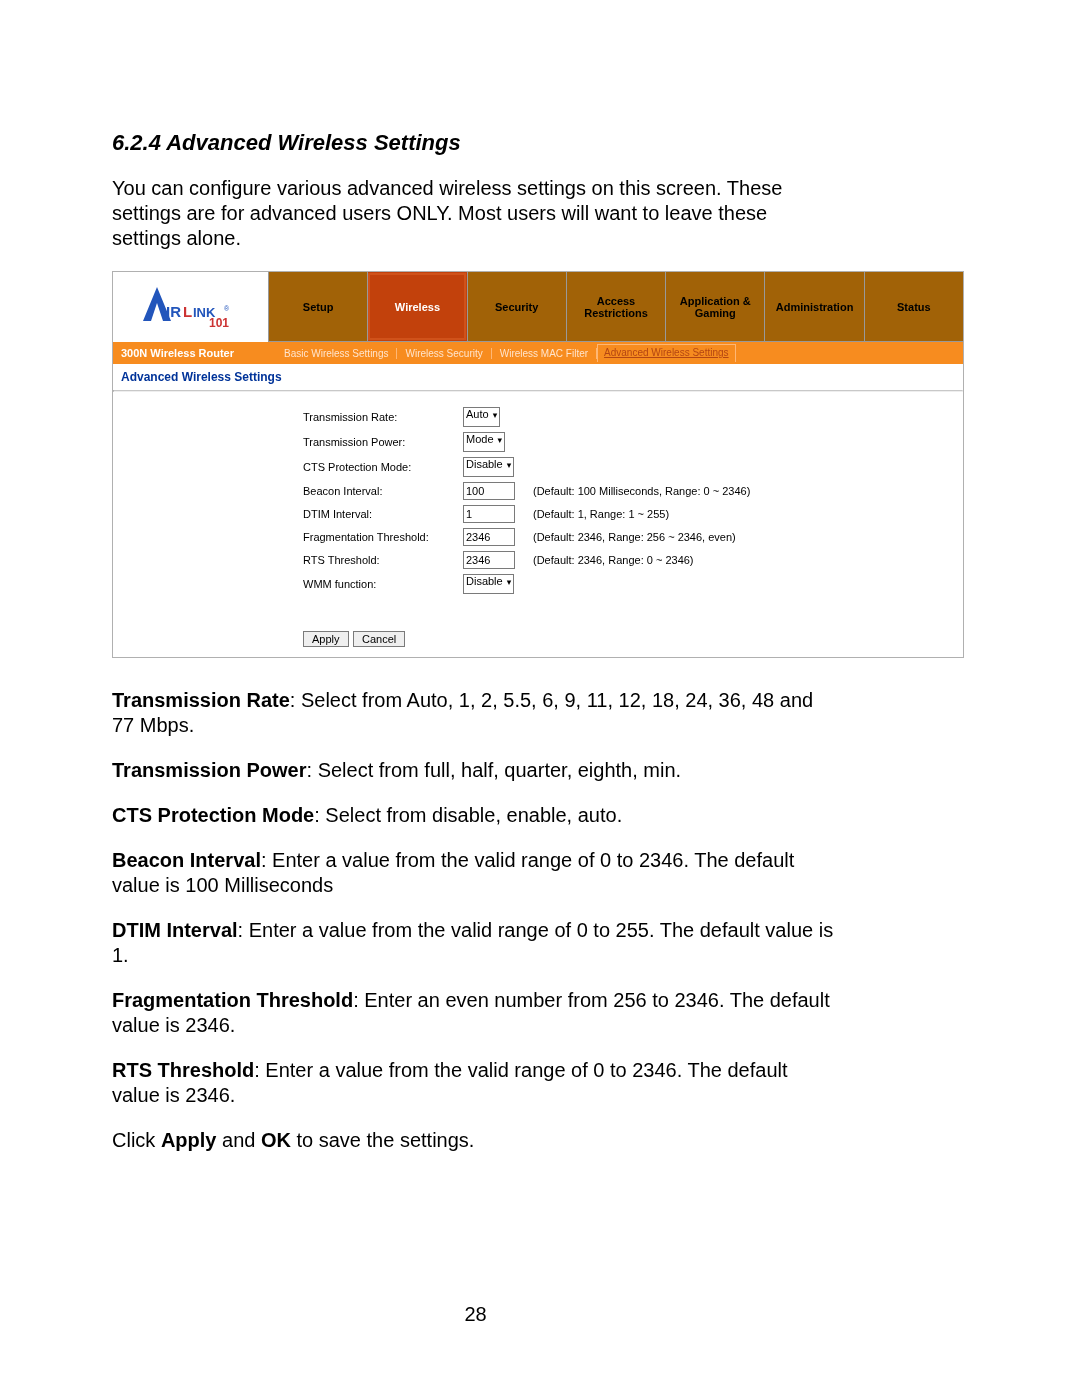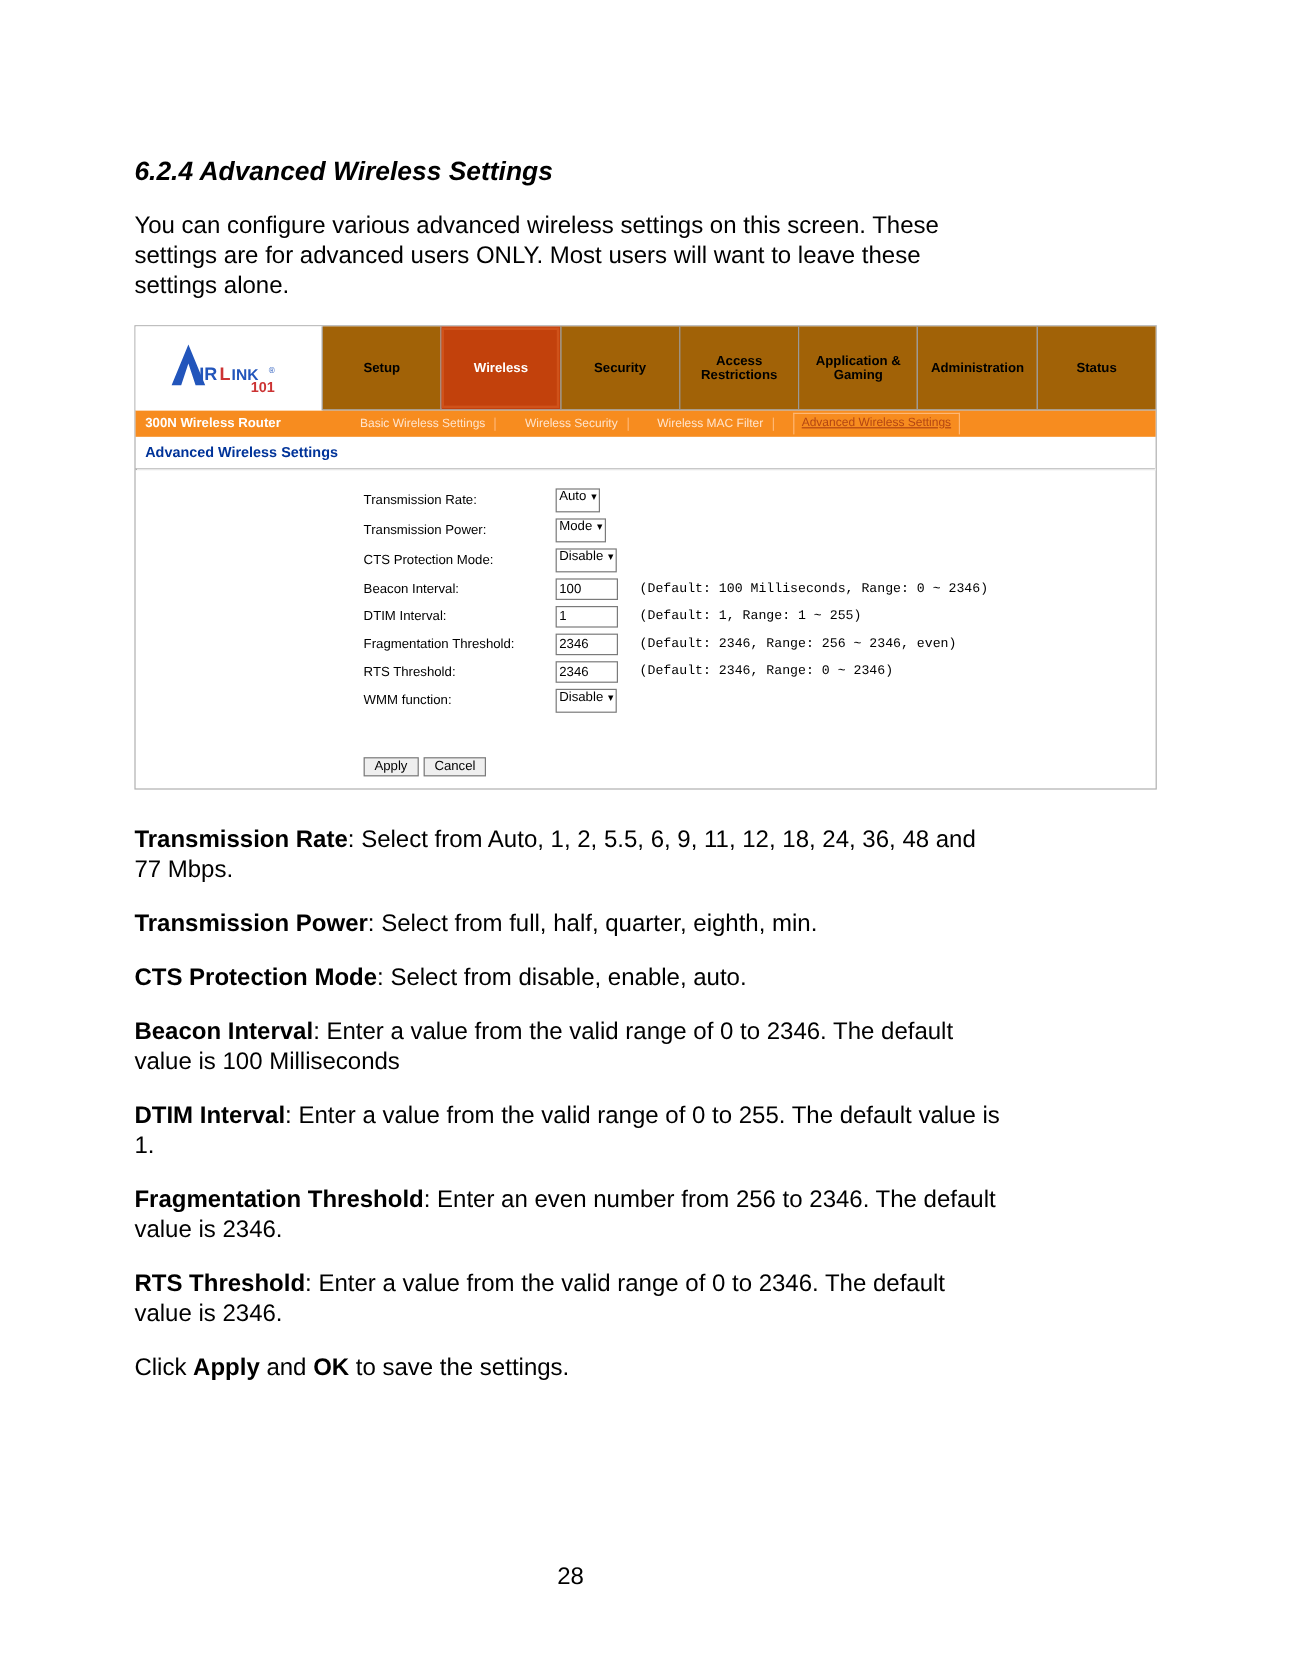--- a/index.html
+++ b/index.html
@@ -81,21 +81,20 @@
     outline: 2px solid #d0521a;
     outline-offset: -3px;
   }
 
   .orange-bar {
     display: flex;
     background: #f78c1f;
     height: 22px;
     align-items: center;
     font-size: 11px;
-    gap: 16px;
   }
   .router-label {
     color: #fff;
     font-weight: bold;
     width: 155px;
     padding-left: 8px;
   }
   .sub-tab {
     color: #ffe4cc;
     padding: 0 8px;
@@ -150,21 +149,20 @@
     height: 16px;
     border: 1px solid #7a7a7a;
     padding: 0 2px;
   }
   .tri {
     display:inline-block;margin-left:4px;font-size:9px;vertical-align:middle;
   }
   .fhint {
     margin-left: 18px;
     font-size: 11px;
-    font-family: Liberation Mono, monospace;
   }
   .btnrow {
     padding: 20px 0 10px 190px;
   }
   .btn {
     font-size: 11px;
     padding: 1px 8px;
     background: #efefef;
     border: 1px solid #7a7a7a;
     cursor: pointer;

